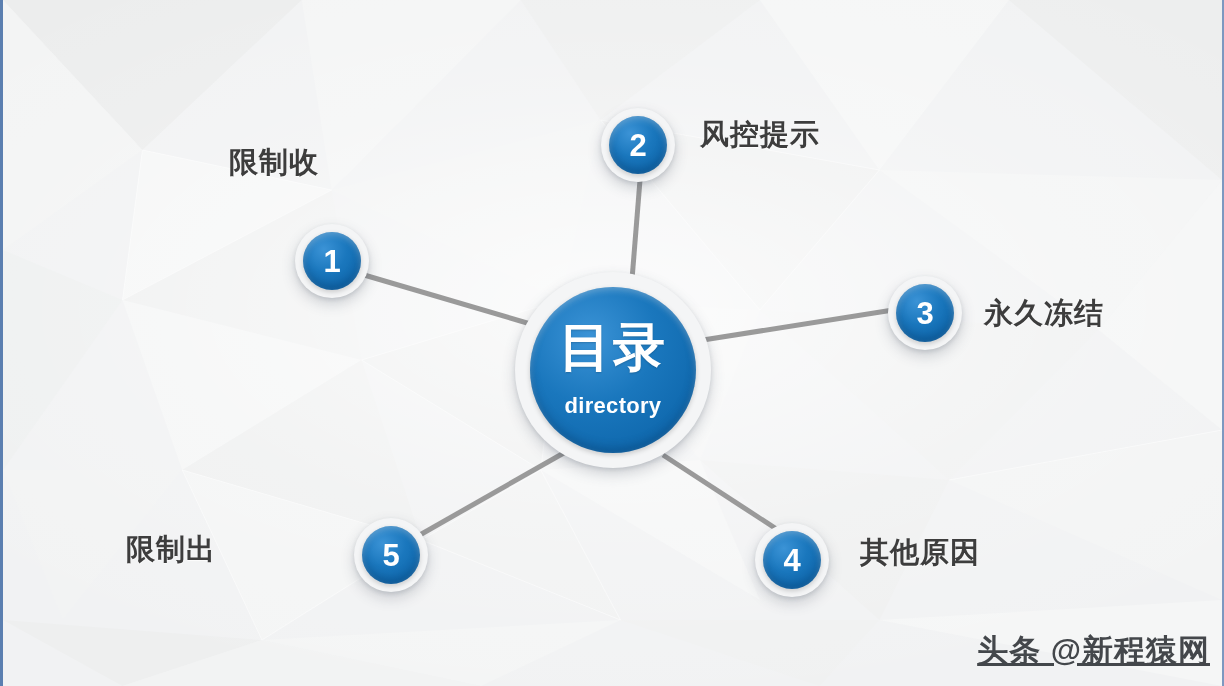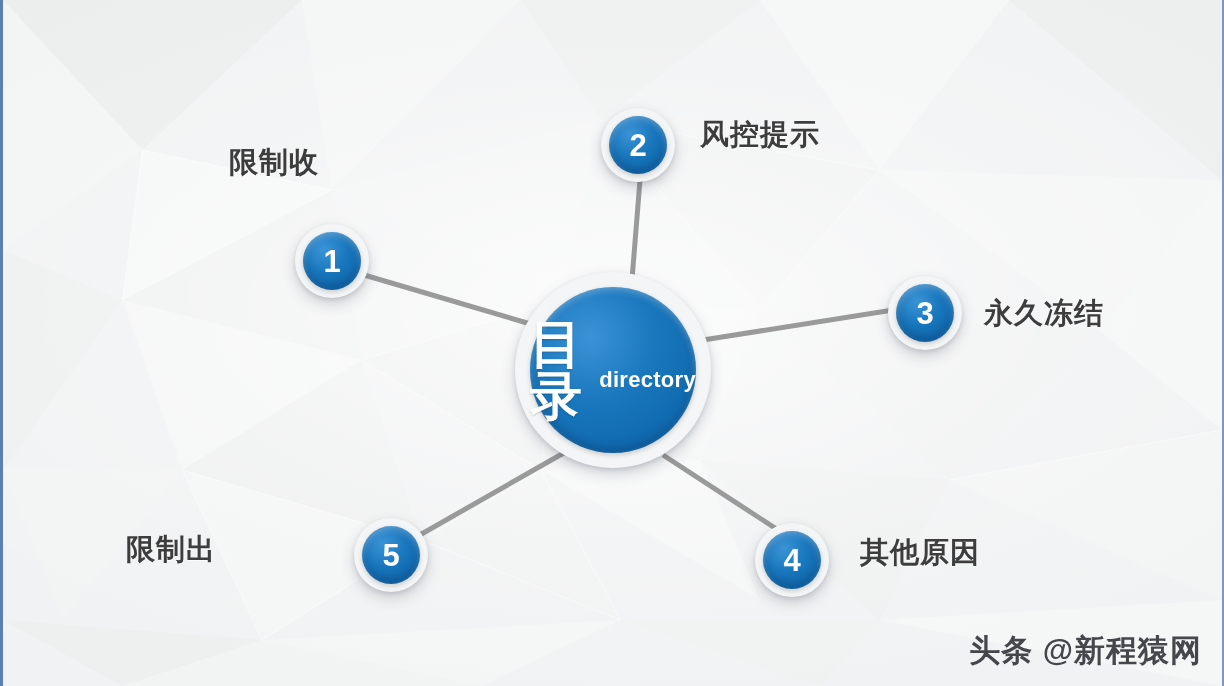--- a/index.html
+++ b/index.html
@@ -78,21 +78,21 @@
   
   #hub {
     width: 196px;
     height: 196px;
     left: 512px;
     top: 272px;
   }
   #hub .disc {
     width: 166px;
     height: 166px;
-    flex-direction: row;
+    flex-direction: column;
   }
   #hub .hub-title {
     color: #ffffff;
     font-size: 52px;
     font-weight: bold;
     letter-spacing: 2px;
     line-height: 1;
     text-shadow: 0 1px 2px rgba(0,0,0,0.18);
   }
   #hub .hub-sub {
@@ -126,28 +126,29 @@
   }
   #label1 { left: 226px; top: 143px; }
   #label2 { left: 697px; top: 115px; text-align: center; }
   #label3 { left: 981px; top: 294px; }
   #label4 { left: 857px; top: 533px; text-align: center; }
   #label5 { left: 123px; top: 530px; }
 
   
   #watermark {
     position: absolute;
-    right: 20px;
+    right: 12px;
     bottom: 14px;
     font-size: 31px;
     font-weight: bold;
     color: #35393d;
     letter-spacing: 1px;
     white-space: nowrap;
     opacity: 0.92;
+    text-decoration: underline;
   }
 </style>
 </head>
 <body>
 
 <div id="slide">
 
   <svg class="bg-poly" viewBox="0 0 1224 686" preserveAspectRatio="none">
     <rect x="0" y="0" width="1224" height="686" fill="#f1f2f3"></rect>
     <g stroke="none">

